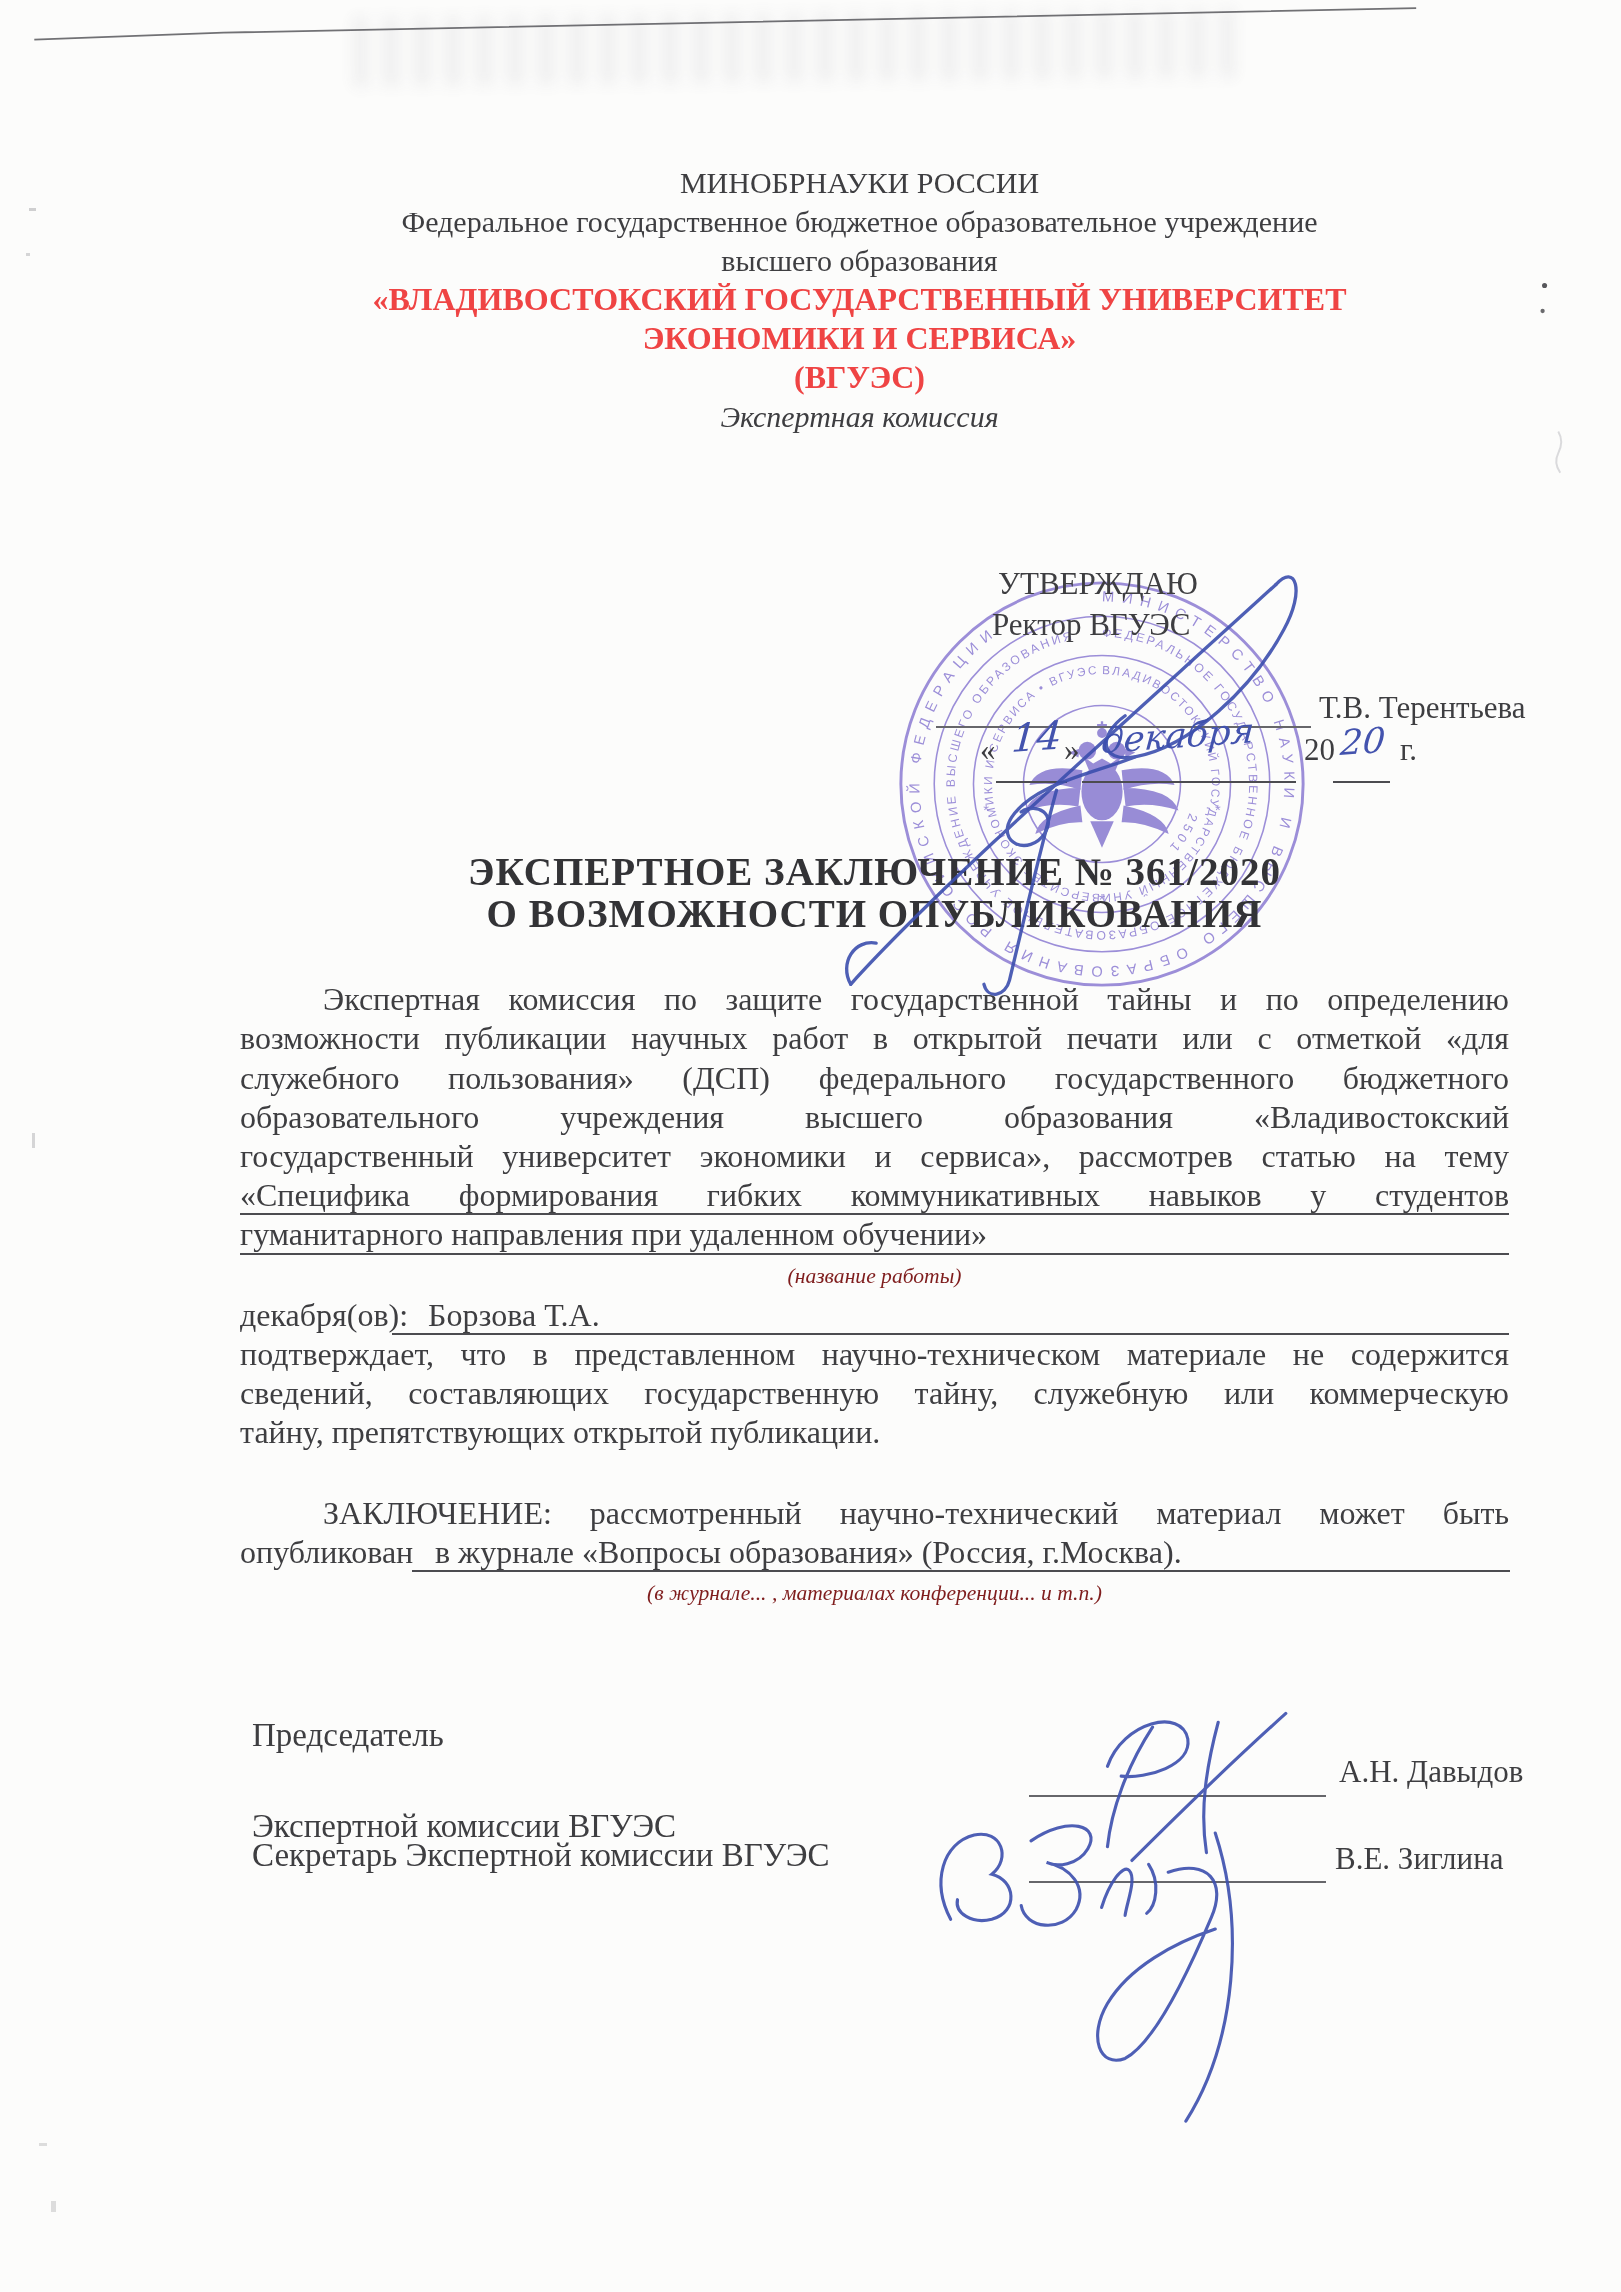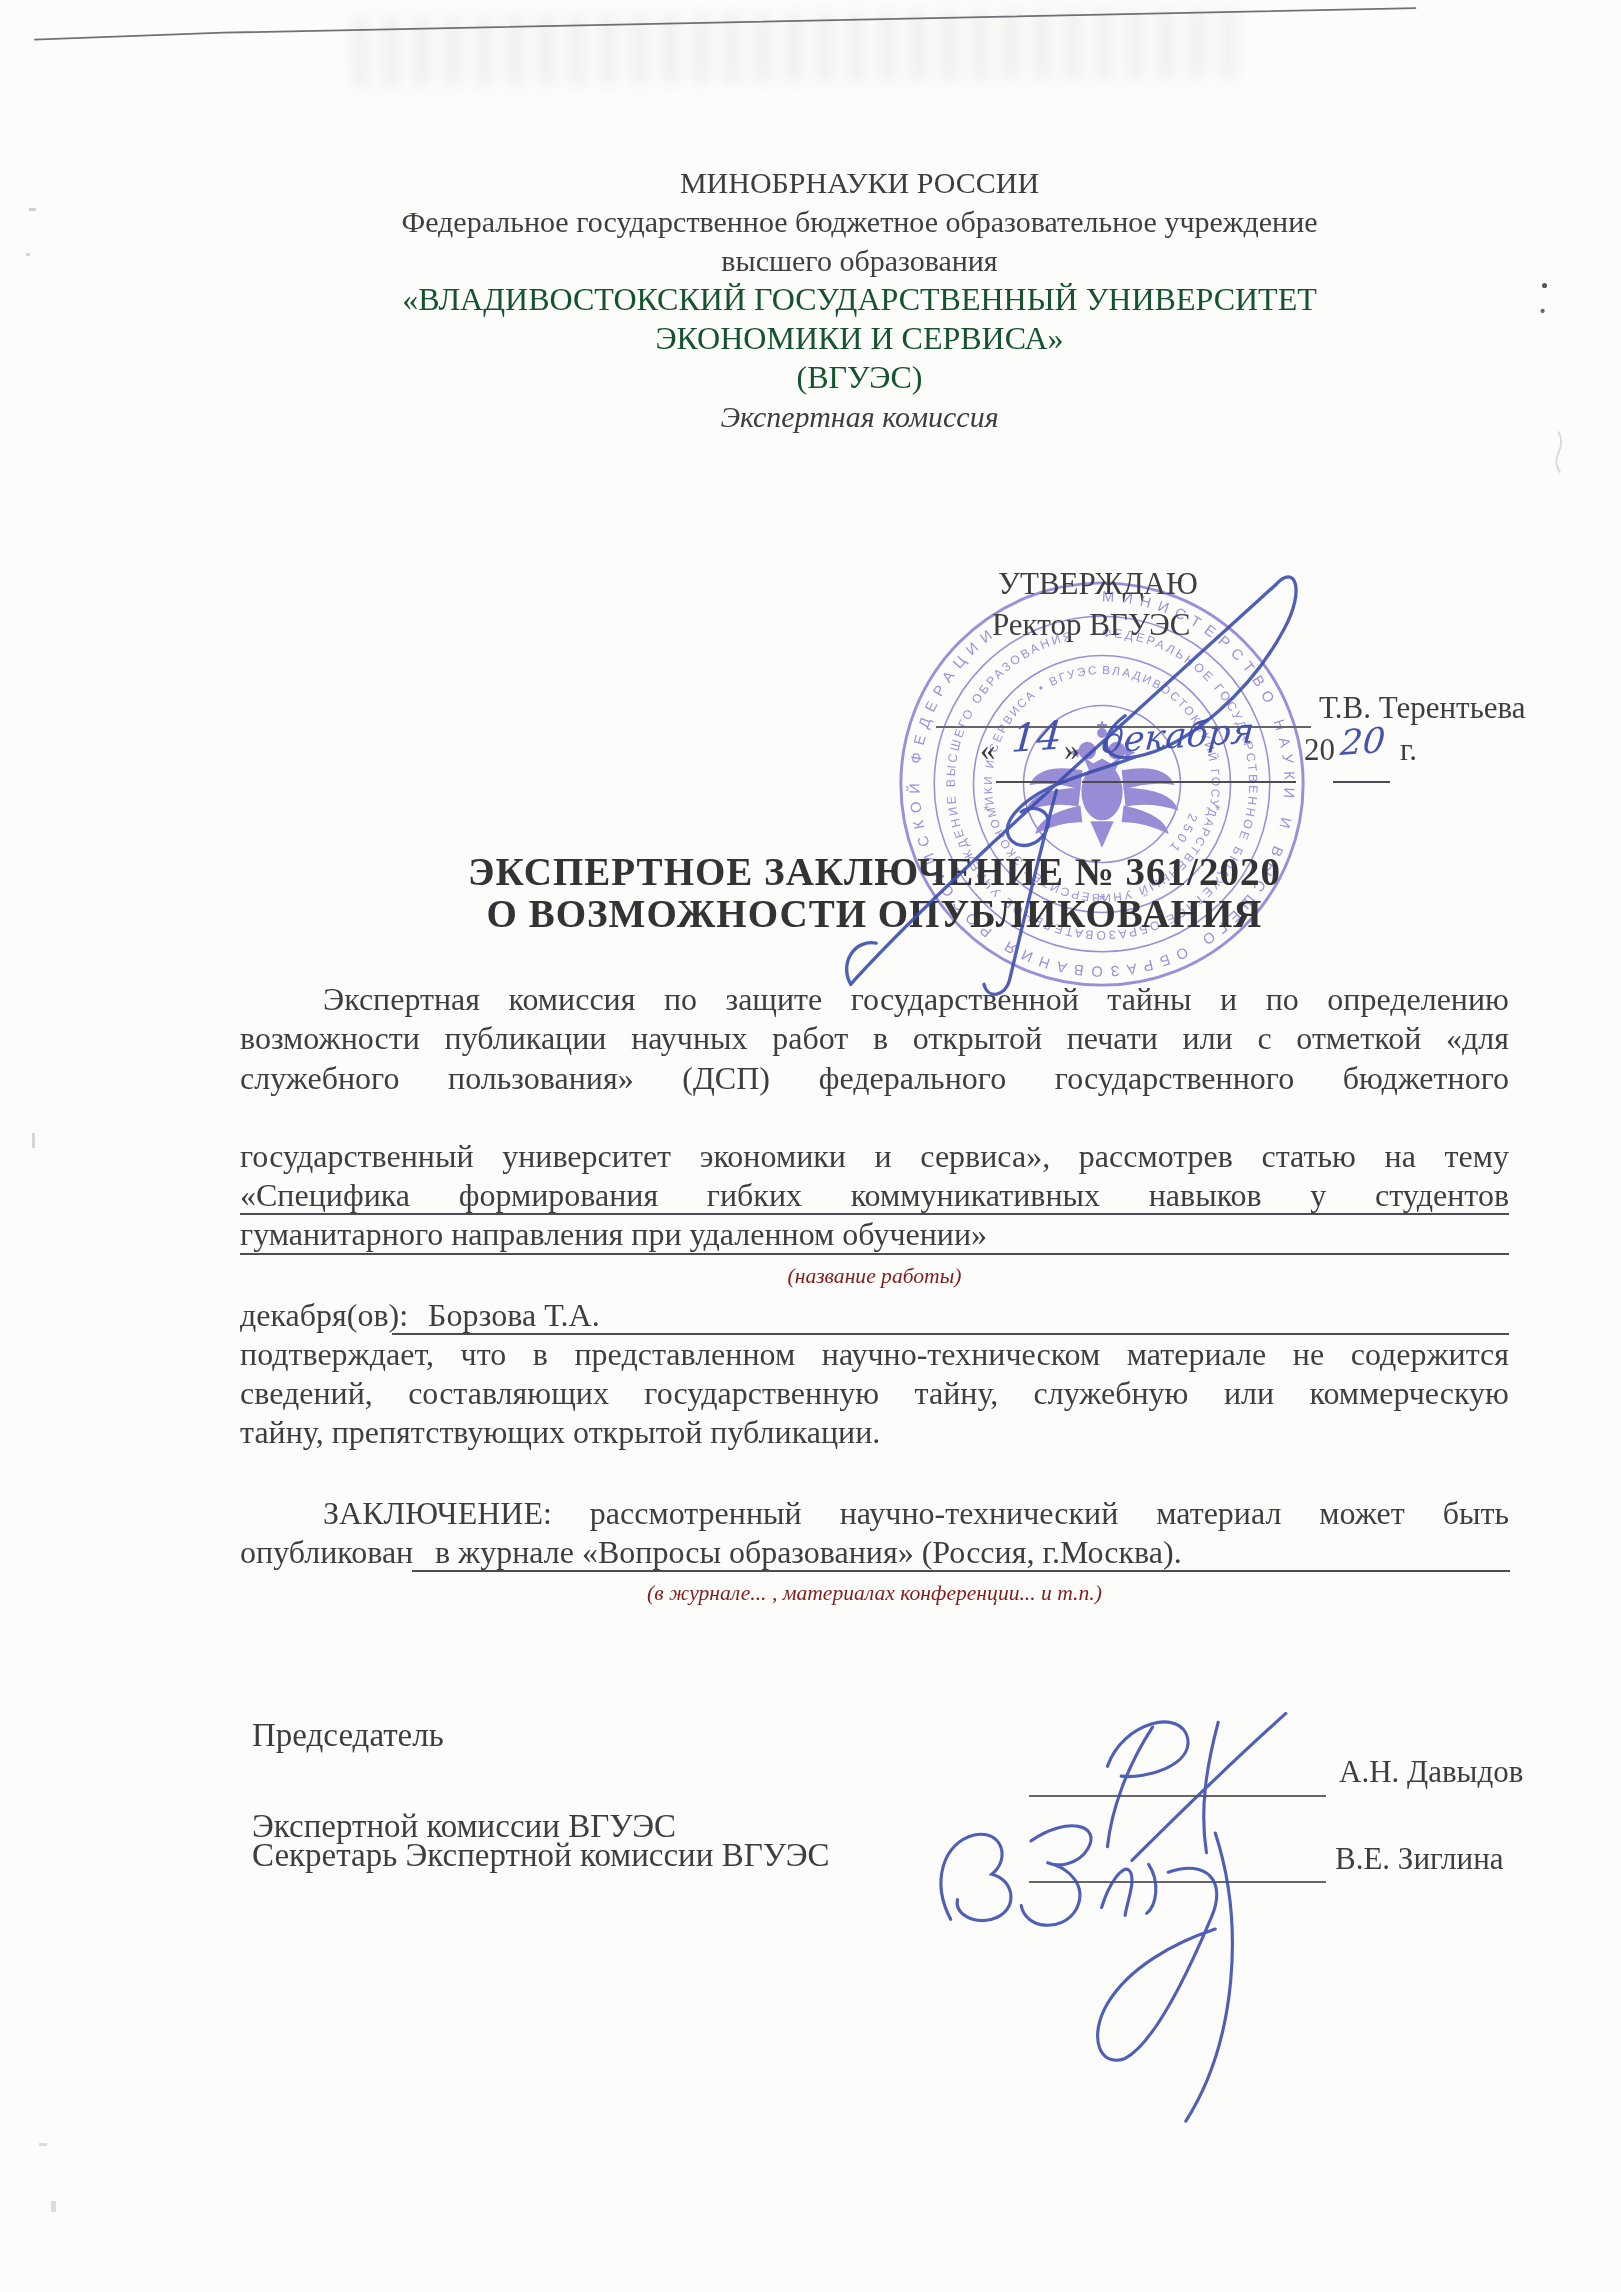--- a/index.html
+++ b/index.html
@@ -5,21 +5,21 @@
   html,body{margin:0;padding:0;background:#888;}
   .page{
     position:relative;width:1621px;height:2293px;margin:0 auto;
     background:#fcfcfb;overflow:hidden;
     font-family:"Liberation Serif",serif;color:#3e3e41;
   }
   .abs{position:absolute;}
   
   .hdr{left:242px;top:163px;width:1235px;text-align:center;}
   .hdr div{line-height:39px;font-size:30px;}
-  .hdr .b{font-weight:normal;font-size:32px;color:#14532d;}
+  .hdr .b{font-weight:bold;font-size:32px;color:#ef4444;}
   .hdr .it{font-style:italic;}
   
   .ap{font-size:31px;white-space:nowrap;}
   
   .title{left:240px;width:1269px;text-align:center;font-weight:bold;
          font-size:39px;letter-spacing:1px;color:#333336;white-space:nowrap;z-index:2;}
   
   .bl{left:240px;width:1269px;font-size:32px;line-height:39px;z-index:2;}
   .just{text-align:justify;text-align-last:justify;}
   .ind{text-indent:83px;}
@@ -114,20 +114,21 @@
   <div class="abs hand" style="left:1339px;top:723px;font-size:35px">20</div>
   <div class="abs ul" style="left:1333px;top:781px;width:57px"></div>
   <div class="abs ap" style="left:1400px;top:732px;z-index:2">г.</div>
 
   <div class="abs title" style="top:849px">ЭКСПЕРТНОЕ ЗАКЛЮЧЕНИЕ № 361/2020</div>
   <div class="abs title" style="top:891px">О ВОЗМОЖНОСТИ ОПУБЛИКОВАНИЯ</div>
 
   <div class="abs bl just ind" style="top:980px">Экспертная комиссия по защите государственной тайны и по определению</div>
   <div class="abs bl just" style="top:1019px">возможности публикации научных работ в открытой печати или с отметкой «для</div>
   <div class="abs bl just" style="top:1059px">служебного пользования» (ДСП) федерального государственного бюджетного</div>
+  <div class="abs bl just" style="top:1098px">образовательного учреждения высшего образования «Владивостокский</div>
   <div class="abs bl just" style="top:1137px">государственный университет экономики и сервиса», рассмотрев статью на тему</div>
 
   <div class="abs bl just" style="top:1176px">«Специфика формирования гибких коммуникативных навыков у студентов</div>
   <div class="abs ul" style="left:240px;top:1213px;width:1269px"></div>
   <div class="abs bl" style="top:1215px">гуманитарного направления при удаленном обучении»</div>
   <div class="abs ul" style="left:240px;top:1253px;width:1269px"></div>
   <div class="abs bl cap" style="top:1257px">(название работы)</div>
 
   <div class="abs bl" style="top:1296px">
     <span>декабря(ов):</span>

